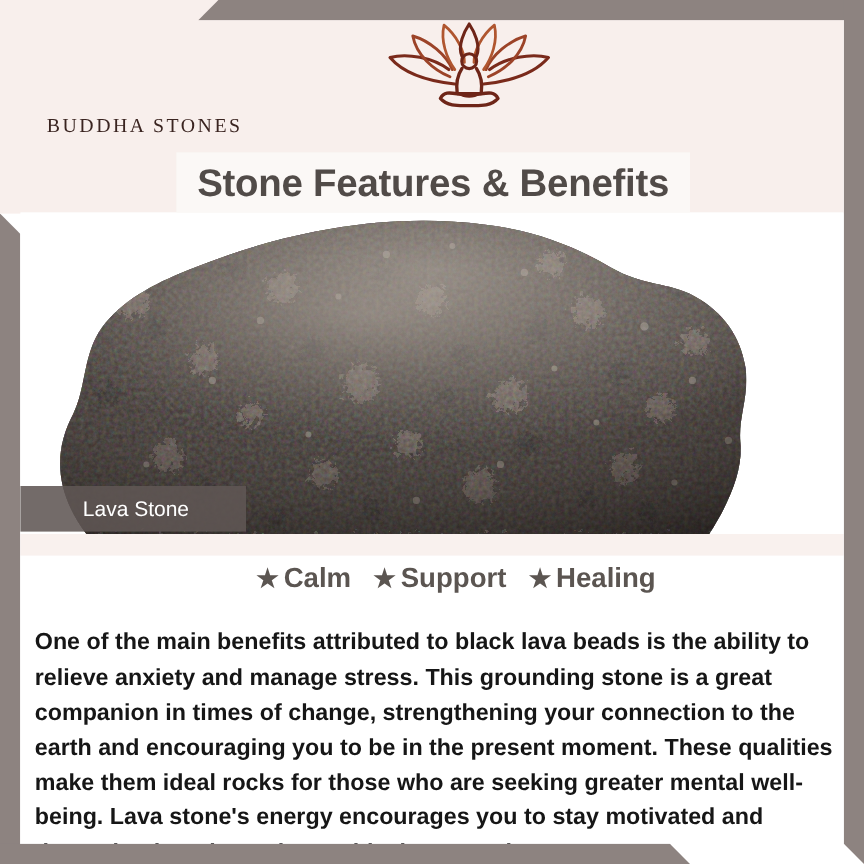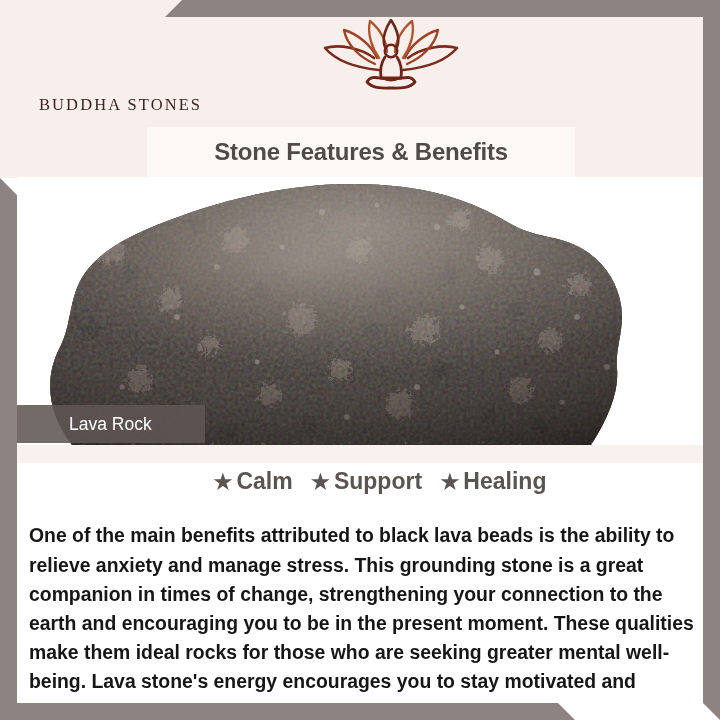--- a/index.html
+++ b/index.html
@@ -106,21 +106,21 @@
     height: 50px;
     background: #fbf8f6;
     display: flex;
     align-items: center;
     justify-content: center;
     z-index: 4;
   }
   .title-text {
     font-family: "Liberation Sans Narrow", "Liberation Sans", sans-serif;
     font-weight: bold;
-    font-size: 24px;
+    font-size: 32px;
     letter-spacing: -0.2px;
     color: #514b48;
     white-space: nowrap;
   }
 
   
   .photo-area {
     position: absolute;
     left: 17px;
     top: 177px;
@@ -357,21 +357,21 @@
         </g>
 
         <rect x="0" y="0" width="686" height="268" fill="url(#rockShade)"></rect>
         <rect x="0" y="0" width="686" height="268" fill="url(#hiLite)"></rect>
       </g>
     </svg>
 
   </div>
 
   <div class="caption-bar">
-    <span class="caption-text">Lava Rock</span>
+    <span class="caption-text">Lava Stone</span>
   </div>
 
   <div class="pink-divider"></div>
 
   <div class="benefits-row">
     <span class="benefit">
       <span class="star">★</span><span>Calm</span>
     </span>
     <span class="benefit">
       <span class="star">★</span><span>Support</span>

